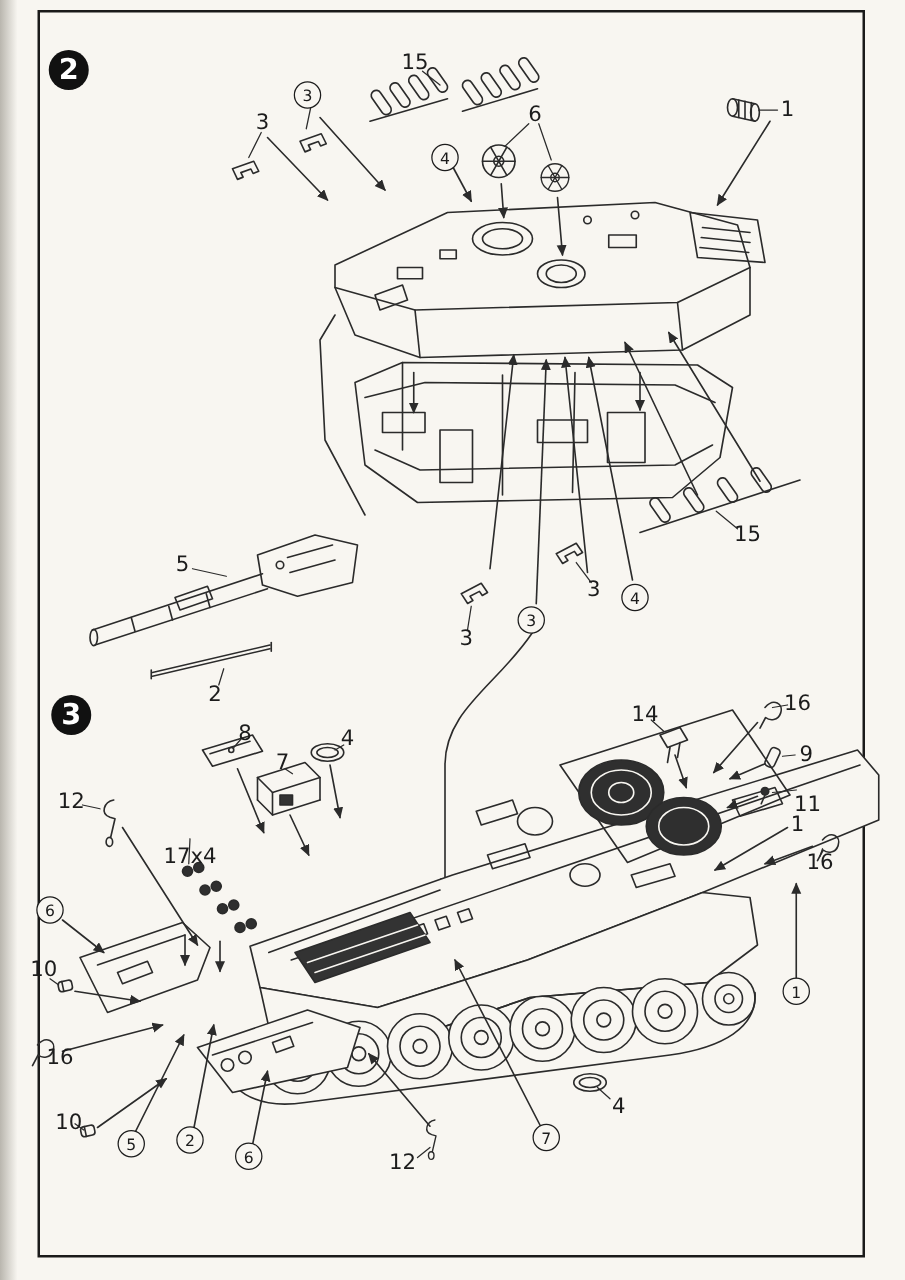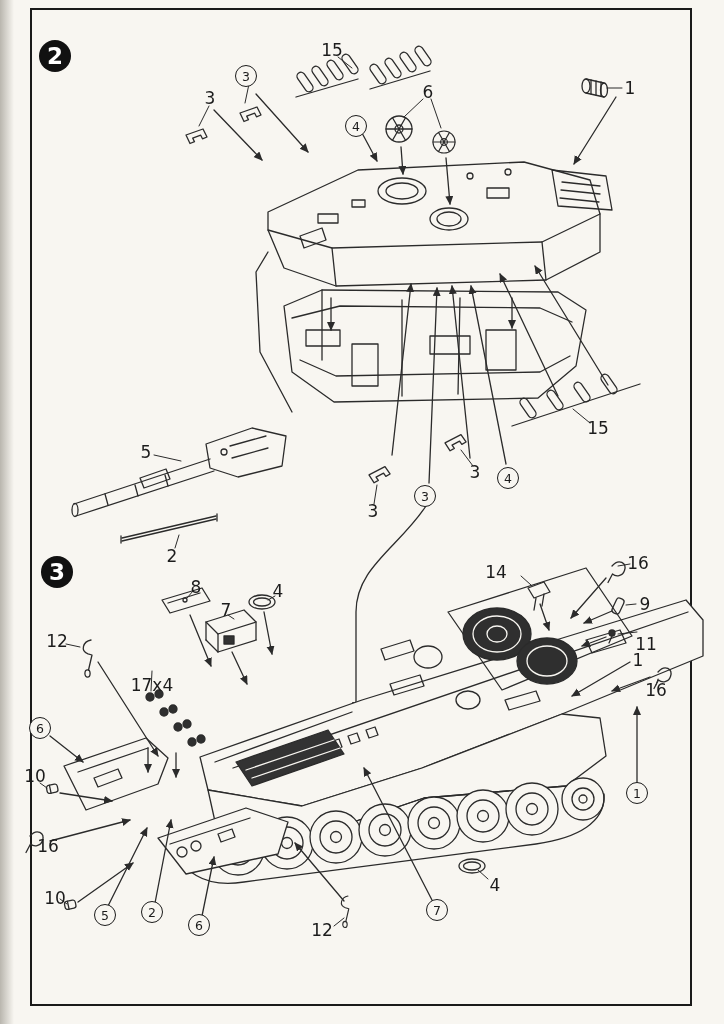--- a/index.html
+++ b/index.html
@@ -393,21 +393,21 @@
       <span class="callout" style="left: 598px; top: 428px;">15</span>
       <span class="callout" style="left: 475px; top: 472px;">3</span>
       <span class="callout circled" style="left: 508px; top: 478px;">4</span>
       <span class="callout circled" style="left: 425px; top: 496px;">3</span>
       <span class="callout" style="left: 373px; top: 511px;">3</span>
       <span class="callout" style="left: 146px; top: 452px;">5</span>
       <span class="callout" style="left: 172px; top: 556px;">2</span>
       <span class="callout" style="left: 196px; top: 587px;">8</span>
       <span class="callout" style="left: 226px; top: 610px;">7</span>
       <span class="callout" style="left: 278px; top: 591px;">4</span>
-      <span class="callout" style="left: 496px; top: 572px;">14</span>
+      <span class="callout" style="left: 516px; top: 572px;">14</span>
       <span class="callout" style="left: 638px; top: 563px;">16</span>
       <span class="callout" style="left: 645px; top: 604px;">9</span>
       <span class="callout" style="left: 646px; top: 644px;">11</span>
       <span class="callout" style="left: 638px; top: 660px;">1</span>
       <span class="callout" style="left: 656px; top: 690px;">16</span>
       <span class="callout" style="left: 57px; top: 641px;">12</span>
       <span class="callout" style="left: 152px; top: 662px; margin-top: 23px;">17x4</span>
       <span class="callout circled" style="left: 40px; top: 728px;">6</span>
       <span class="callout" style="left: 35px; top: 776px;">10</span>
       <span class="callout" style="left: 48px; top: 846px;">16</span>

